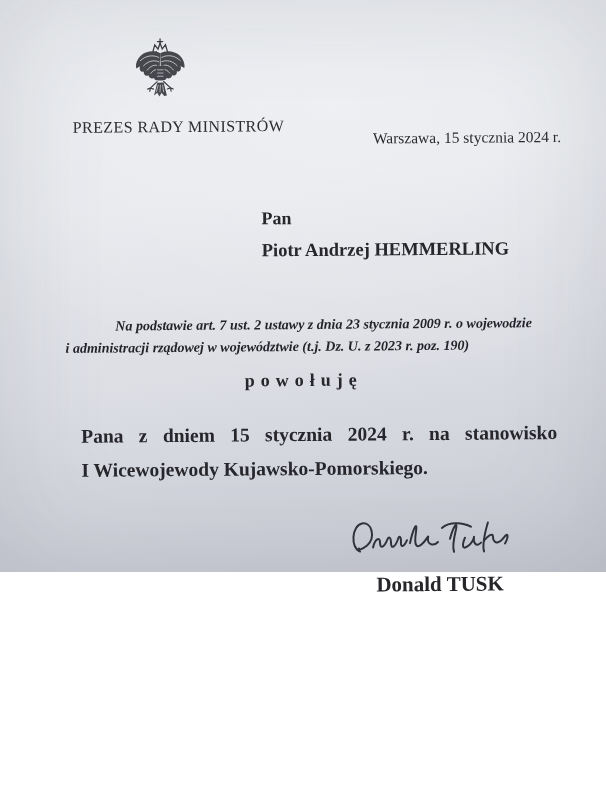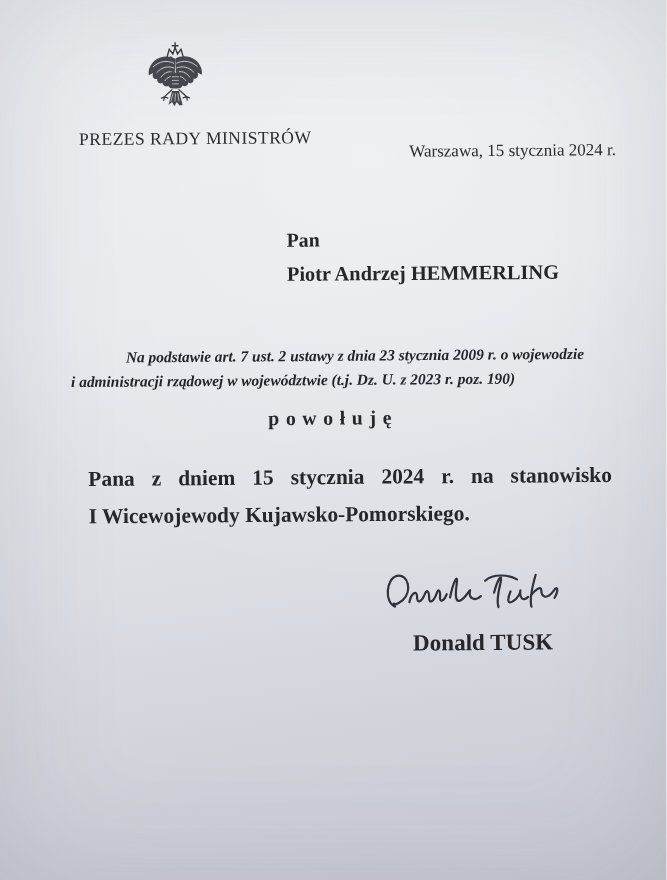--- a/index.html
+++ b/index.html
@@ -1,21 +1,21 @@
 <!DOCTYPE html>
 <html><head>
 <meta charset="utf-8">
 <style>
   html,body{margin:0;padding:0;}
   body{
     width:606px;height:800px;overflow:hidden;
     font-family:"Liberation Serif","DejaVu Serif",serif;
   }
   .paper{
-    position:relative;width:606px;height:800px;
+    position:relative;width:606px;height:572px;
     background:
       radial-gradient(130% 90% at 55% 18%, rgba(255,255,255,0.28) 0%, rgba(255,255,255,0) 55%),
       linear-gradient(172deg,#e9ebef 0%,#e7e9ed 34%,#dcdee4 62%,#cdcfd8 88%,#c7c9d2 100%);
     box-shadow:inset 0 0 110px rgba(80,86,102,0.16);
     color:#26262b;
   }
   .doc-content{
     position:absolute;inset:0;
     transform:rotate(-0.45deg);
     transform-origin:50% 50%;

